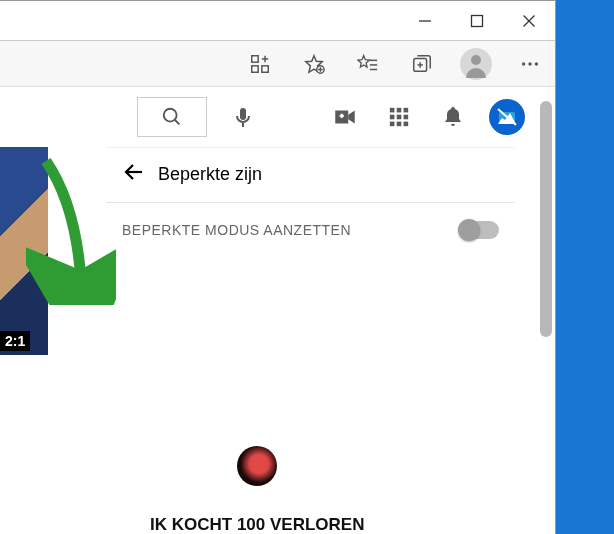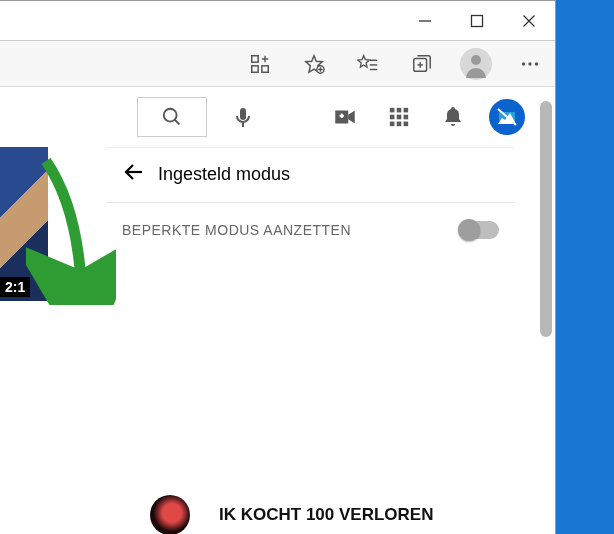--- a/index.html
+++ b/index.html
@@ -143,40 +143,41 @@
     width: 22px; height: 22px;
     border-radius: 50%;
     background: #9e9e9e;
     position: absolute;
     top: -2px; left: -1px;
     box-shadow: 0 1px 2px rgba(0,0,0,0.3);
   }
   .thumb {
     position: absolute;
     top: 60px; left: 0;
-    width: 48px; height: 154px;
+    width: 48px; height: 208px;
     background: linear-gradient(135deg, #2a4a8f 35%, #c59b6f 35% 60%, #1a2f5c 60%);
     overflow: hidden;
   }
   .duration {
     position: absolute;
     left: 0; bottom: 4px;
     background: #000;
     color: #fff;
     font-size: 14px;
     font-weight: 600;
     padding: 2px 5px;
   }
   .bottom-item {
     position: absolute;
     bottom: 0;
     left: 150px;
     display: flex;
     align-items: center;
     gap: 29px;
+    flex-direction: column;
   }
   .channel-av {
     width: 40px; height: 40px;
     border-radius: 50%;
     background: radial-gradient(circle at 55% 45%, #e04848 0 30%, #1a0808 60%);
   }
   .bottom-title {
     font-size: 17px;
     font-weight: 700;
     color: #111;
@@ -330,21 +331,21 @@
     </div>
 
     <div class="panel">
       <div class="panel-header">
         <div>
           <svg width="24" height="24" viewBox="0 0 24 24" fill="none" stroke="#000" stroke-width="2.2">
               <line x1="20" y1="12" x2="4" y2="12"></line>
               <polyline points="11,5 4,12 11,19"></polyline>
             </svg>
         </div>
-        <div class="panel-title">Ingesteld modus</div>
+        <div class="panel-title">Beperkte zijn</div>
       </div>
       <div class="toggle-row">
         <div class="toggle-label">BEPERKTE MODUS AANZETTEN</div>
         <div class="toggle">
           <div class="toggle-knob"></div>
         </div>
       </div>
     </div>
 
     <div class="bottom-item">

